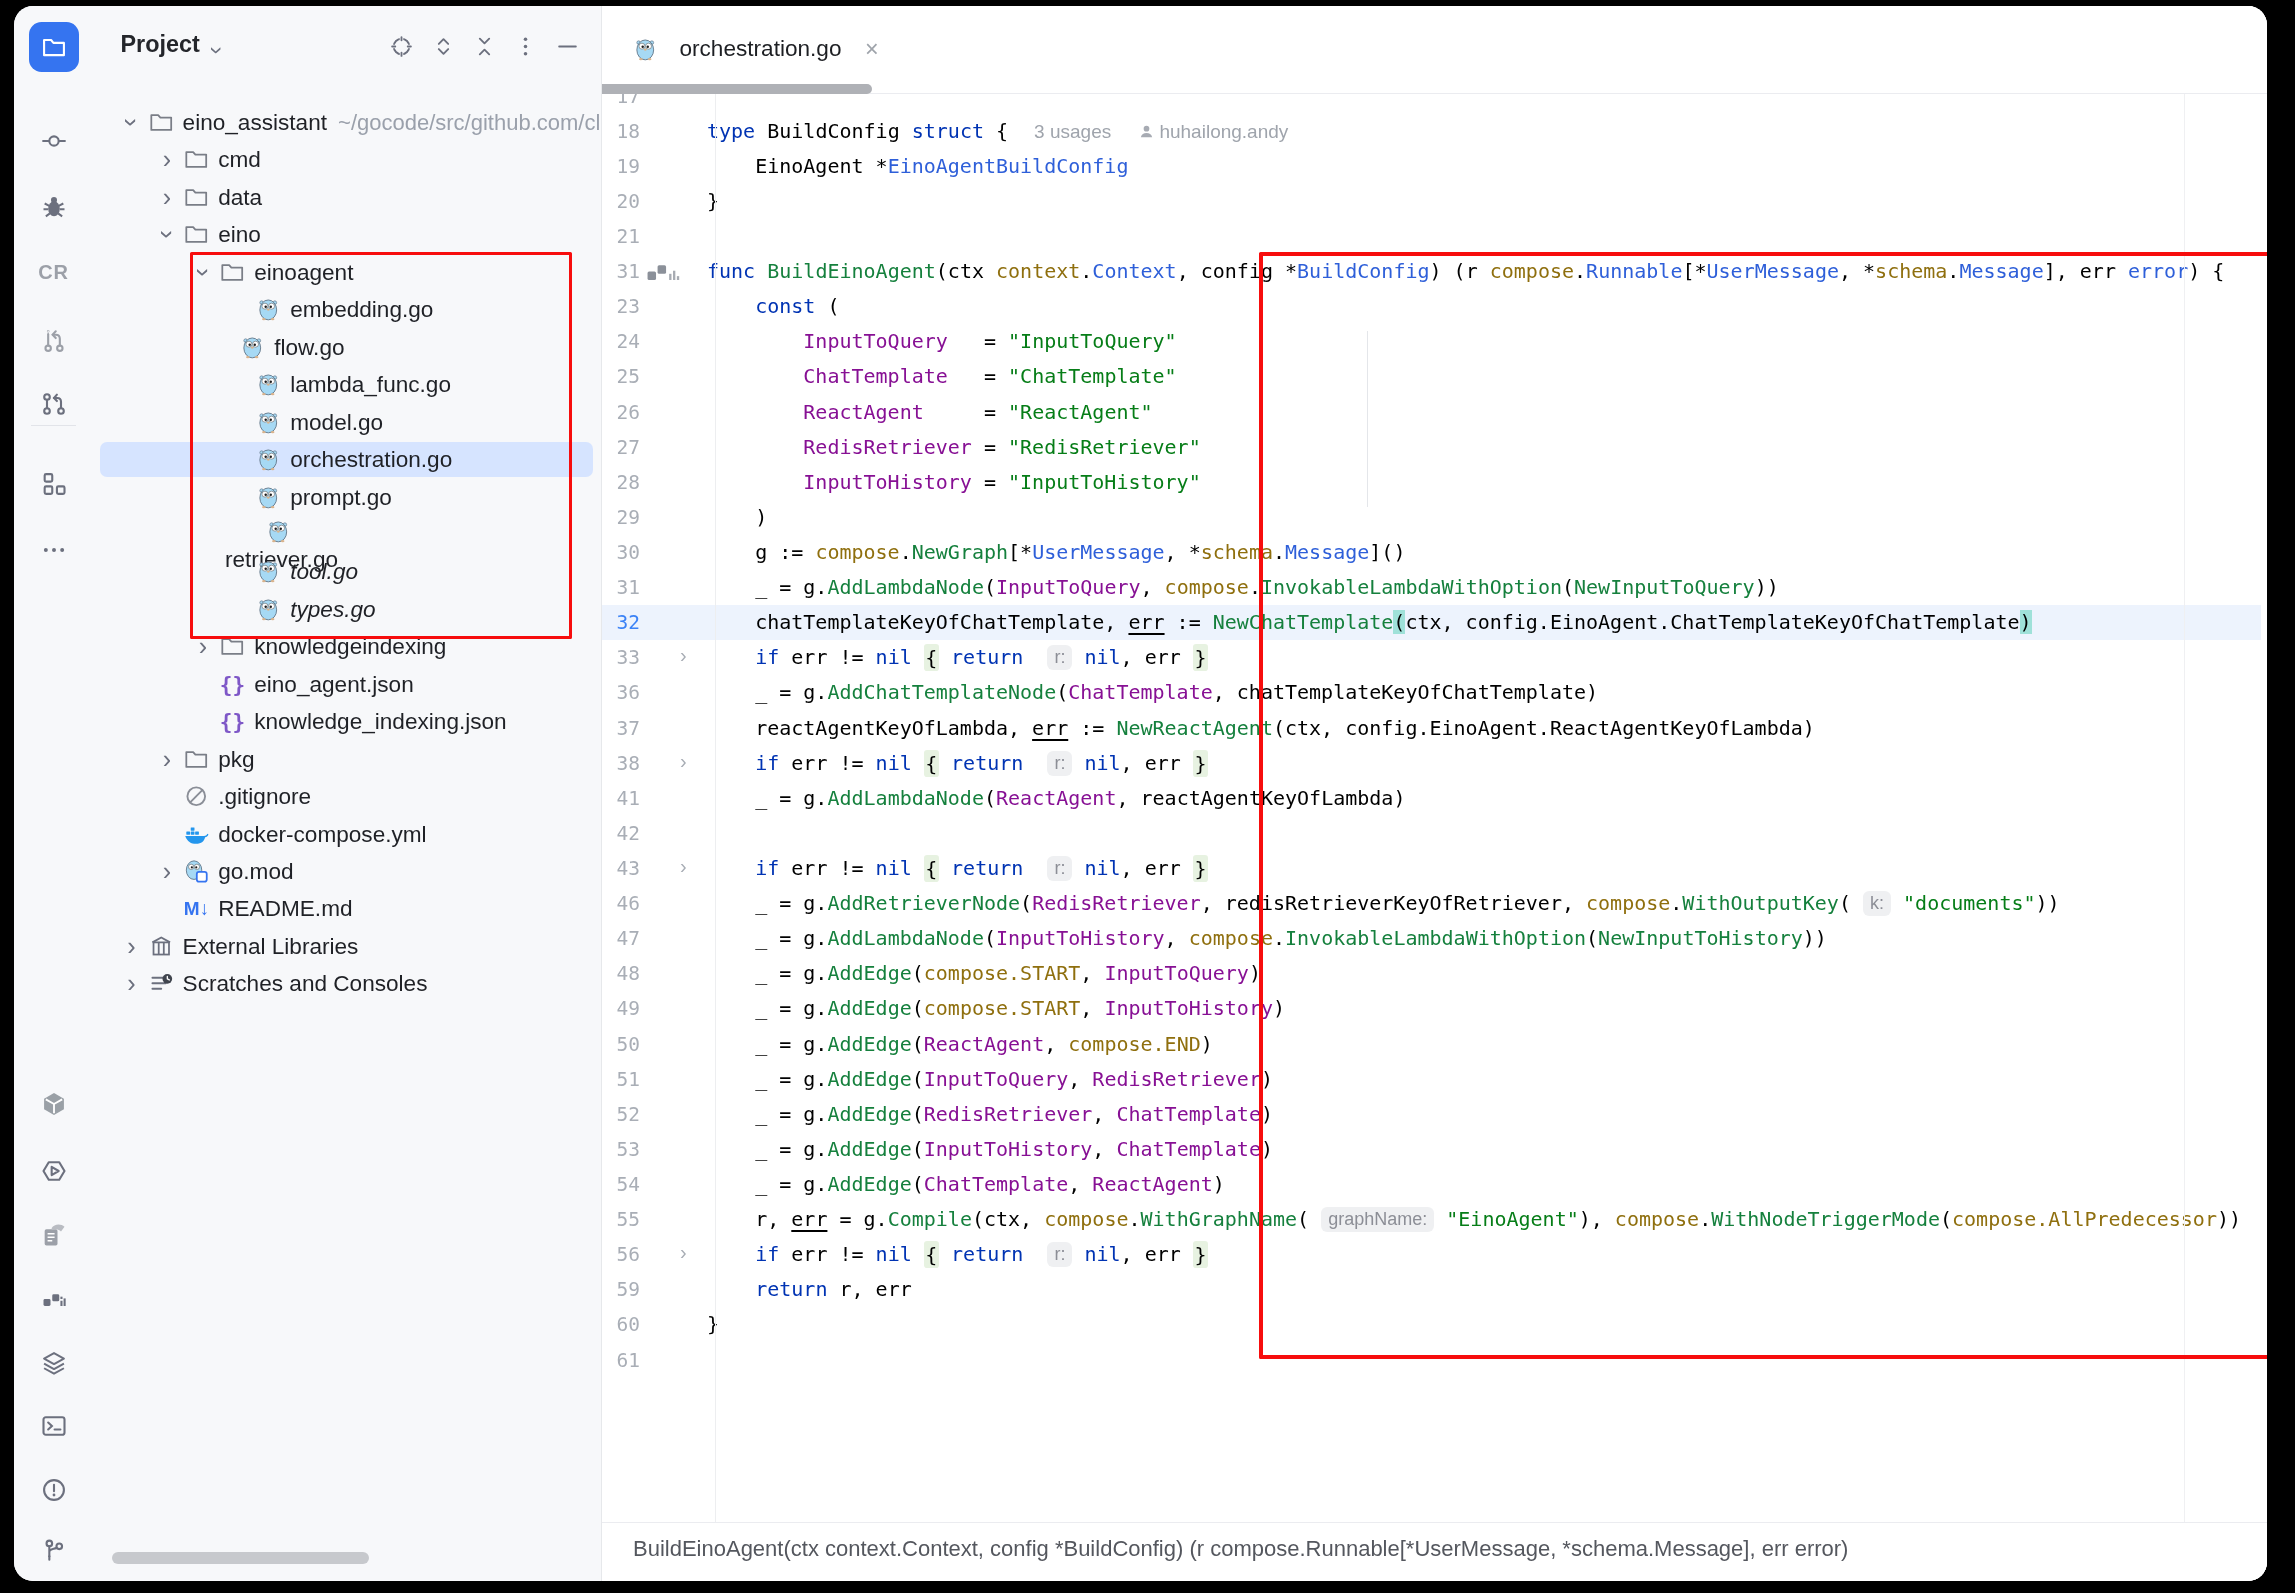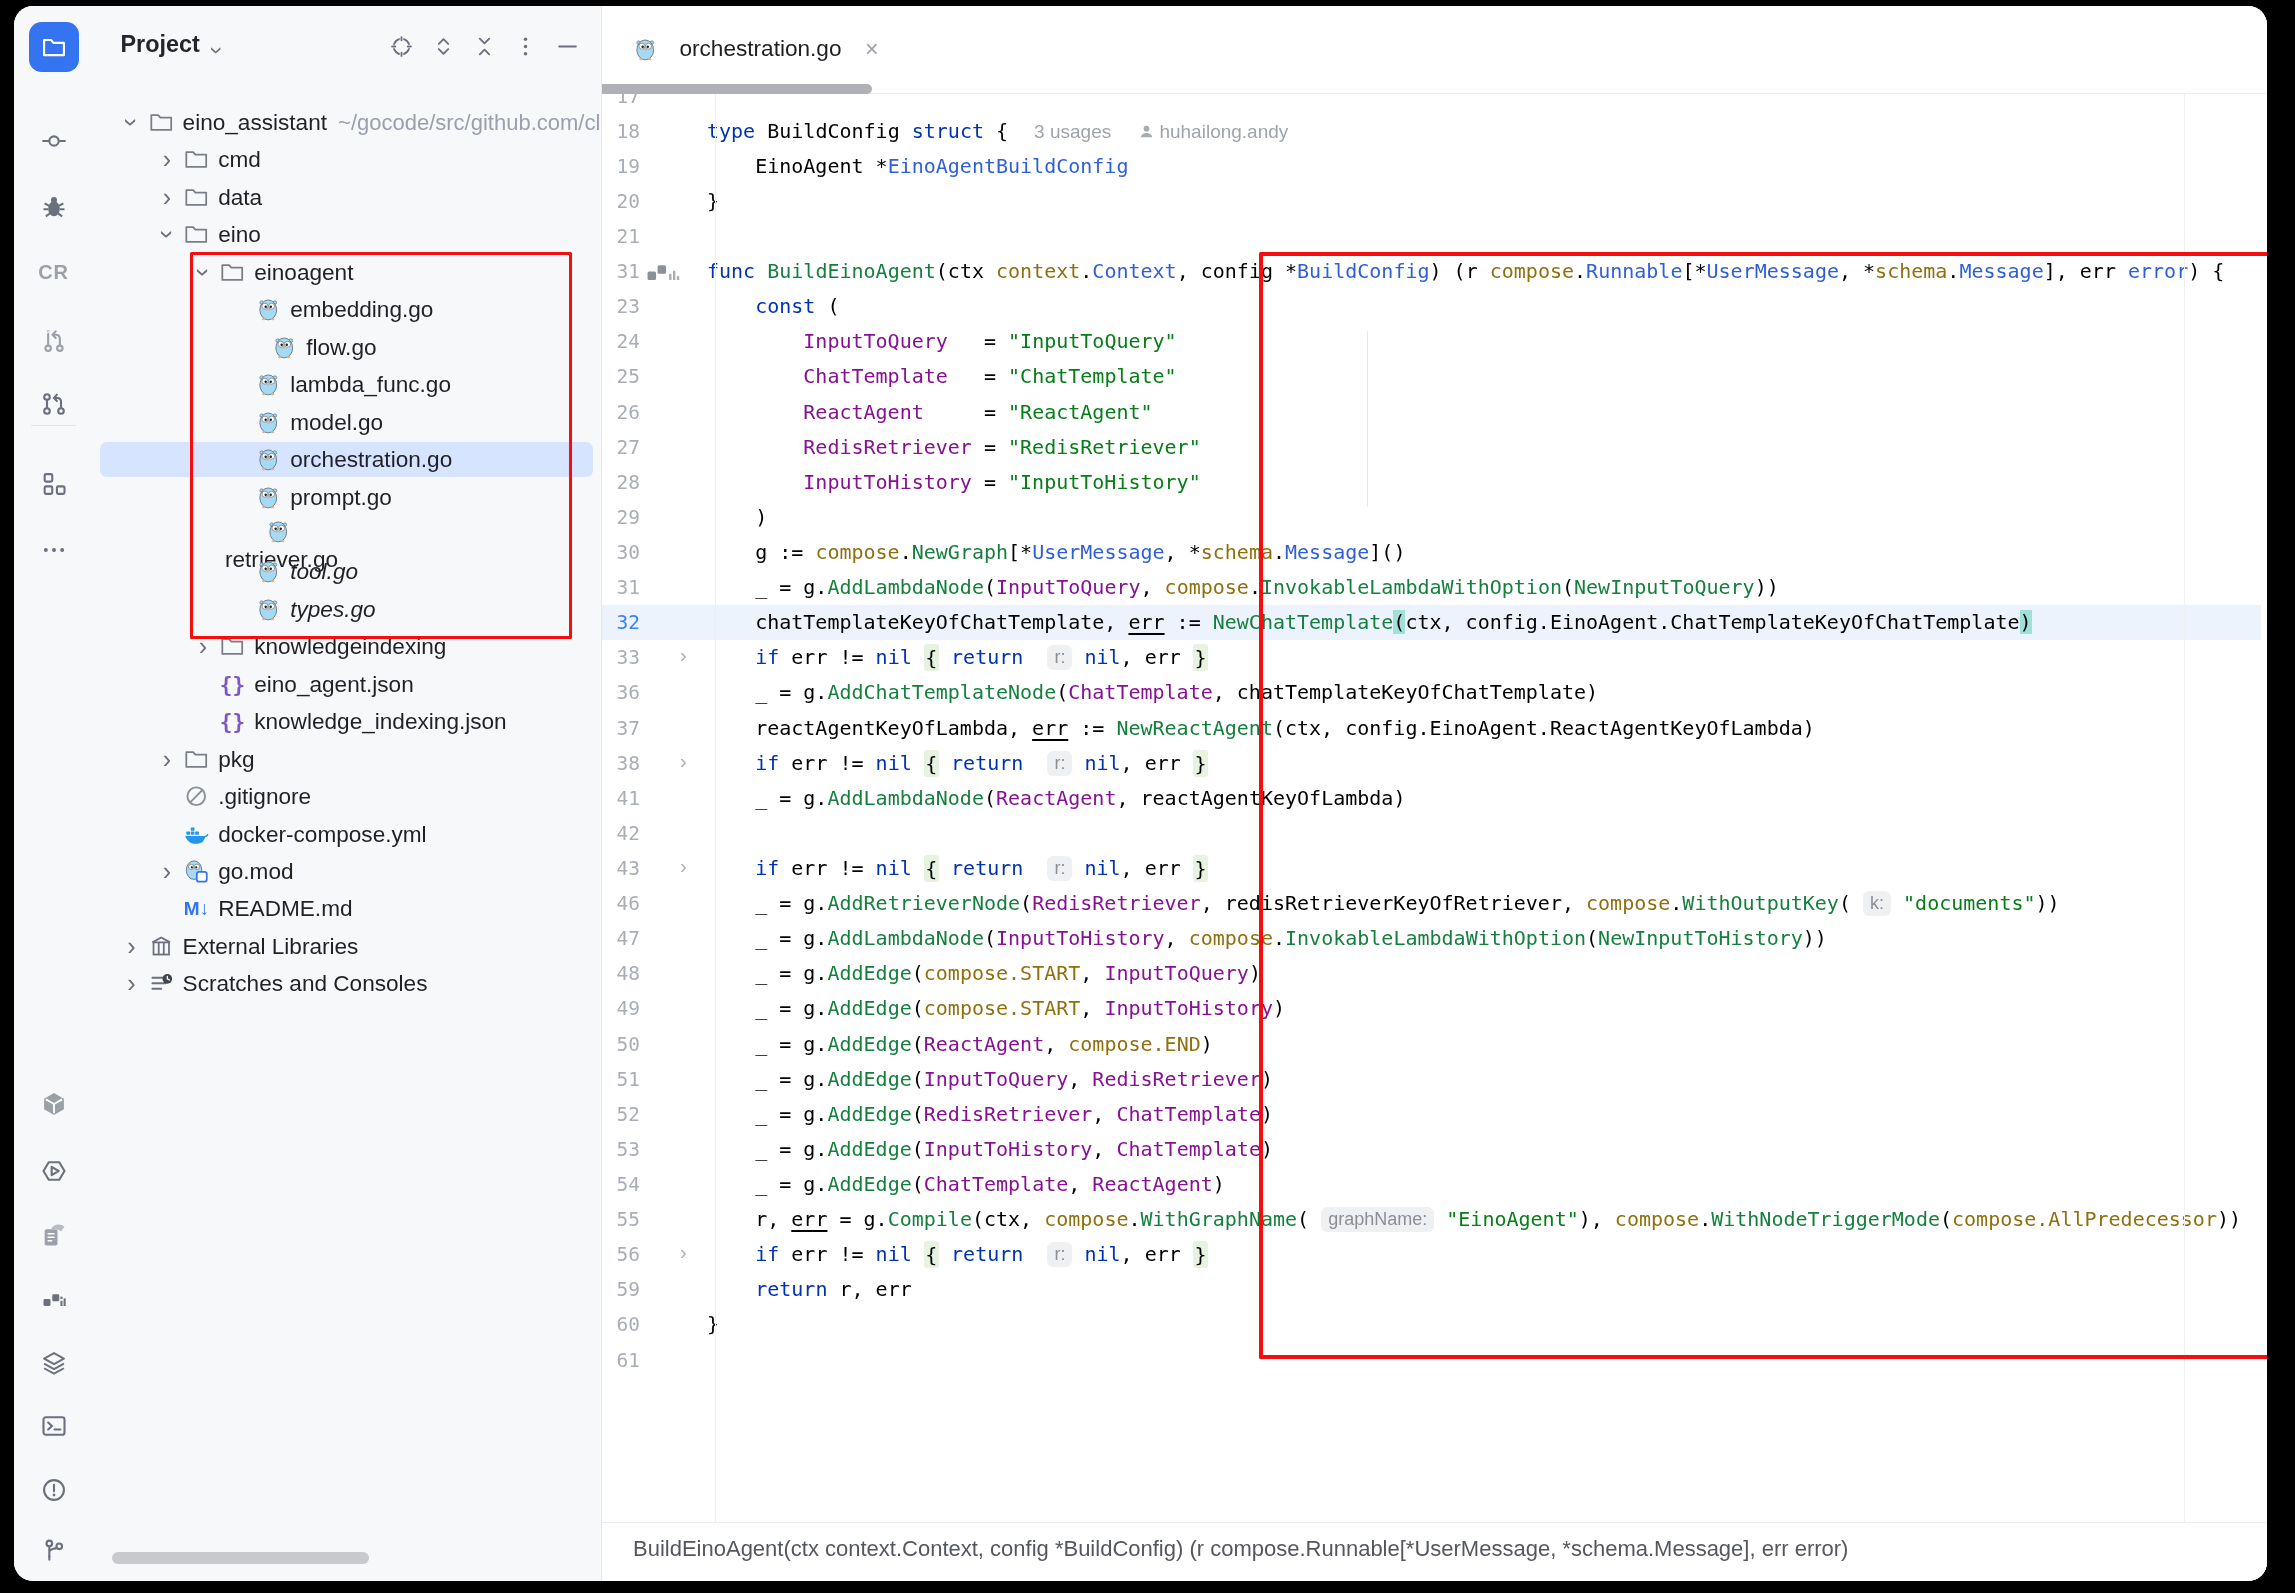--- a/index.html
+++ b/index.html
@@ -311,21 +311,21 @@
                   <ellipse cx="12" cy="12.3" rx="1.5" ry="1" fill="#D9B38C"></ellipse>
                   <ellipse cx="8" cy="21" rx="1.6" ry="1" fill="#D9B38C"></ellipse>
                   <ellipse cx="16" cy="21" rx="1.6" ry="1" fill="#D9B38C"></ellipse>
                 </svg>
               </span>
               <span class="t-label">embedding.go</span>
             </div>
           </div>
           <div class="tree-row" style="top: 225px;">
             <div class="rowbg"></div>
-            <div class="tree-inner" style="left: 147px;">
+            <div class="tree-inner" style="left: 115px;">
               <span class="t-chev"></span>
               <span class="t-icon">
                 <svg viewBox="0 0 24 24">
                   <circle cx="6" cy="6" r="1.6" fill="#A6D9F4" stroke="#5F7486" stroke-width="0.6"></circle>
                   <circle cx="18" cy="6" r="1.6" fill="#A6D9F4" stroke="#5F7486" stroke-width="0.6"></circle>
                   <ellipse cx="12" cy="12.6" rx="7.6" ry="9" fill="#A6D9F4" stroke="#5F7486" stroke-width="0.8"></ellipse>
                   <circle cx="9" cy="9.2" r="2.7" fill="#fff" stroke="#555" stroke-width="0.5"></circle>
                   <circle cx="15" cy="9.2" r="2.7" fill="#fff" stroke="#555" stroke-width="0.5"></circle>
                   <circle cx="9.7" cy="9.7" r="1.1" fill="#1d1d1d"></circle>
                   <circle cx="14.3" cy="9.7" r="1.1" fill="#1d1d1d"></circle>

